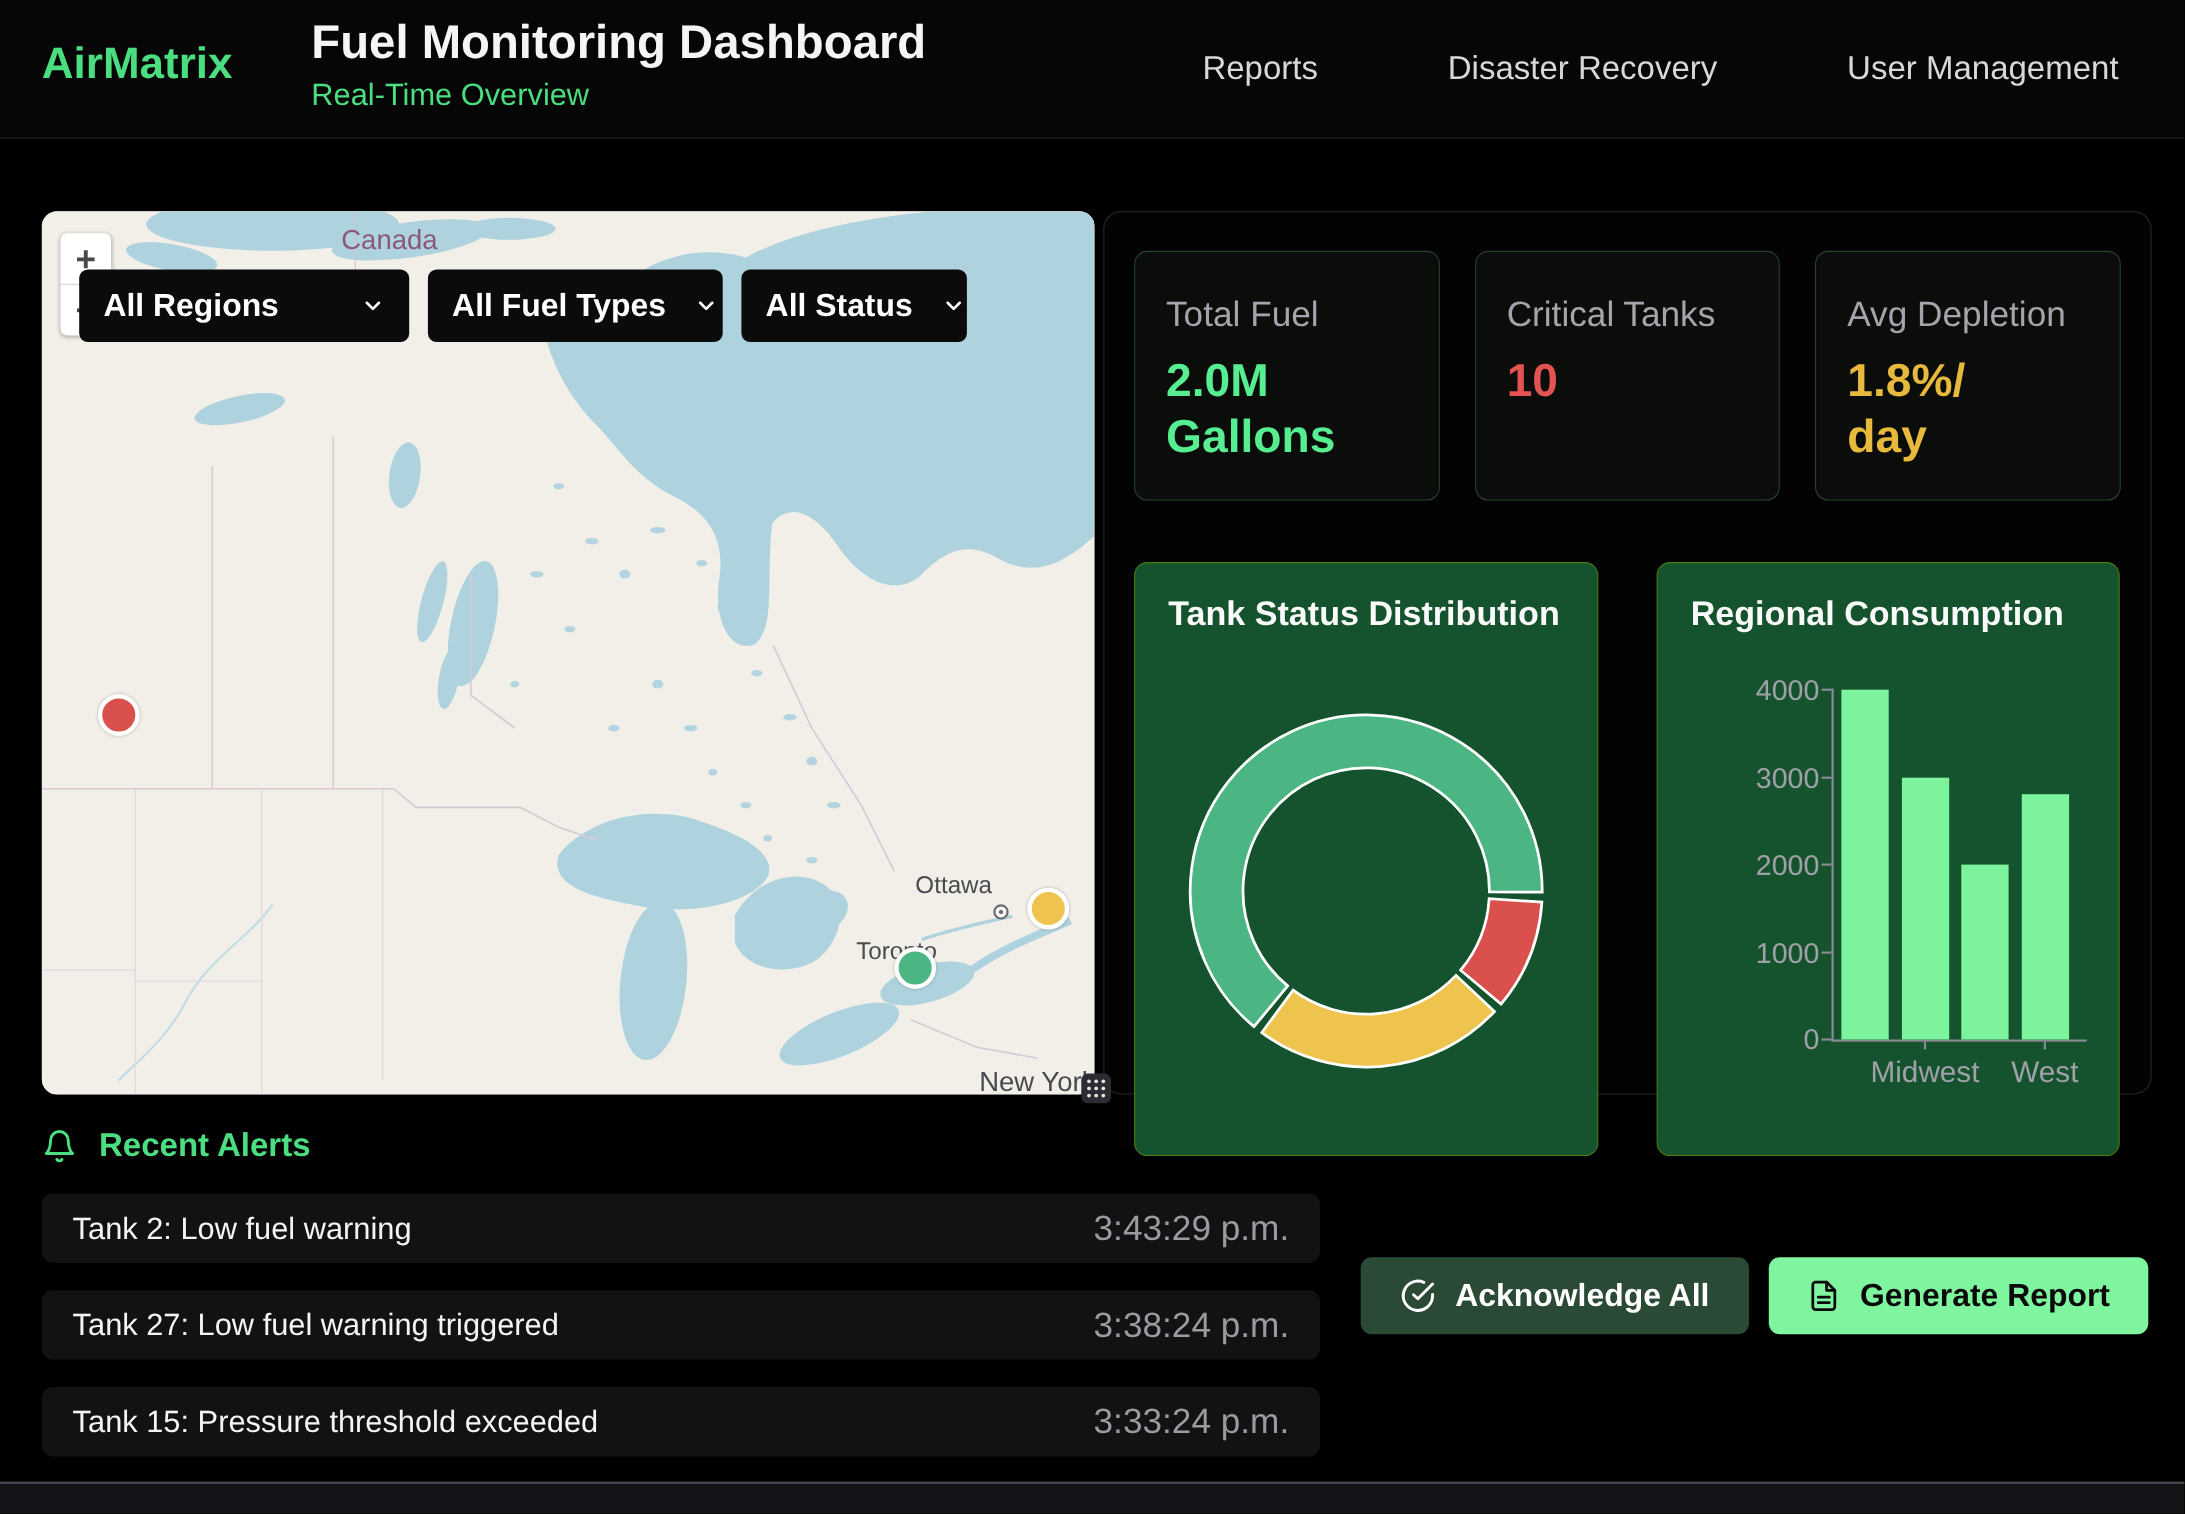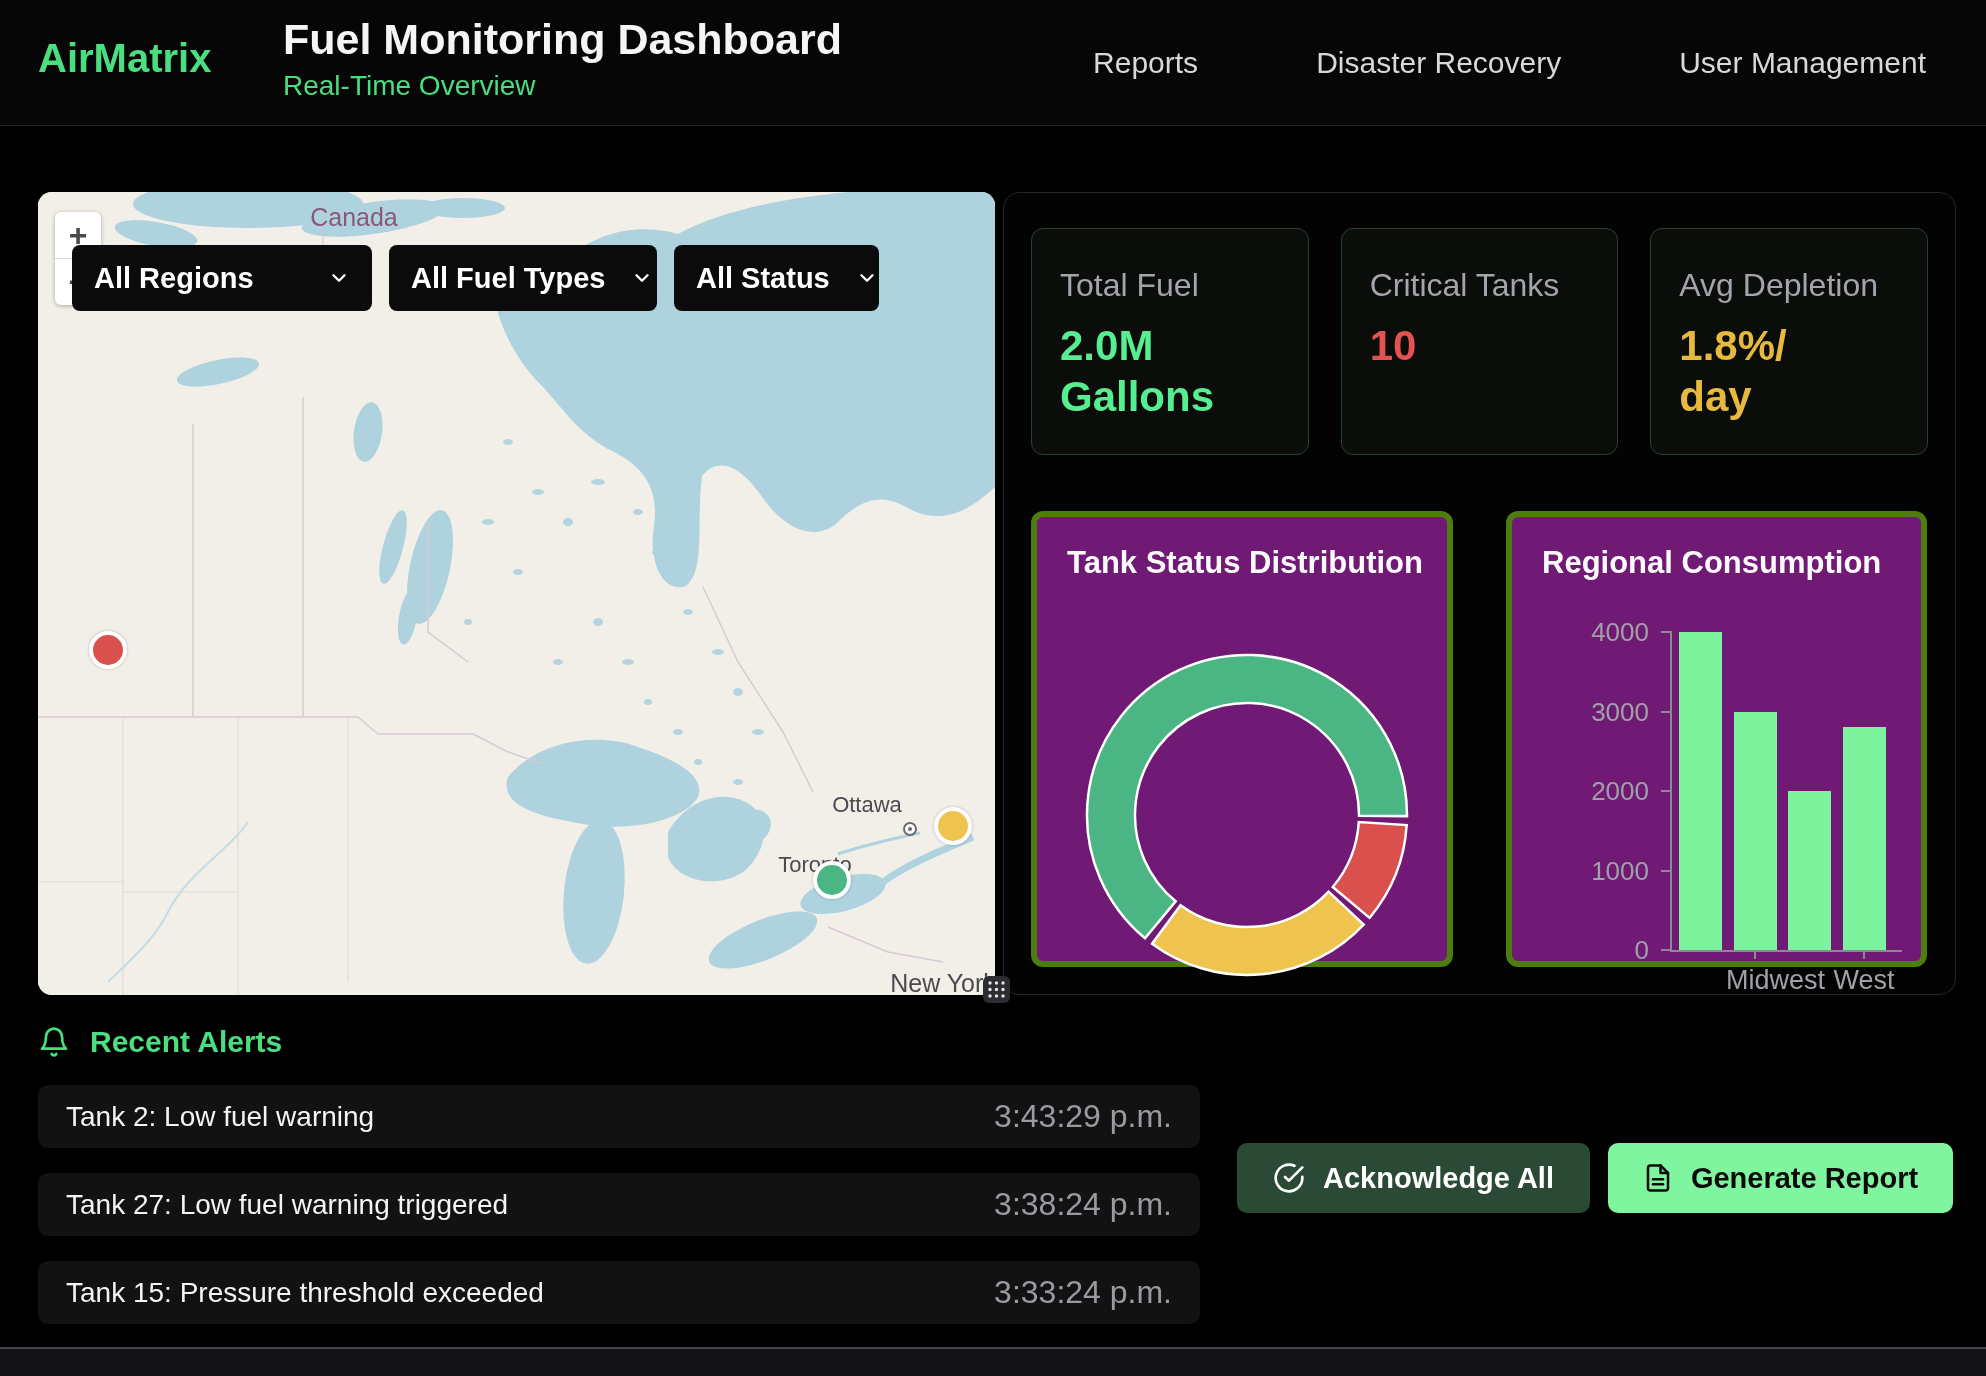--- a/index.html
+++ b/index.html
@@ -28,21 +28,21 @@
   .dd-regions{width:300px;} .dd-fuel{width:268px;} .dd-status{width:205px;}
   .tank-marker{position:absolute;width:30px;height:30px;border:4px solid #fff;border-radius:50%;transform:translate(-50%,-50%);box-shadow:0 0 3px rgba(0,0,0,.25);cursor:pointer;}
   .drag-handle{position:absolute;left:983px;top:976px;width:27px;height:27px;background:#2c2c32;border-radius:6px;z-index:3;display:flex;align-items:center;justify-content:center;cursor:grab;}
   
   .right-panel{position:absolute;left:1003px;top:192px;width:953px;height:803px;background:#030303;border:1px solid #27272b;border-radius:16px;box-sizing:border-box;}
   .stat-row{position:absolute;left:27px;top:35px;right:27px;display:flex;gap:32px;}
   .stat-card{flex:1;height:227px;background:#0b0d0b;border:1px solid #28422f;border-radius:12px;box-sizing:border-box;padding:38px 28px;}
   .stat-label{font-size:32px;color:#a4a4ac;margin-bottom:16px;}
   .stat-value{font-size:42px;font-weight:700;line-height:1.22;white-space:pre-line;}
   .v-green{color:#56ee90;} .v-red{color:#e25352;} .v-amber{color:#e7b93c;}
-  .chart-card{position:absolute;top:318px;height:456px;background:#701a75;border:6px solid #4d7c0f;border-radius:12px;box-sizing:border-box;}
+  .chart-card{position:absolute;top:318px;height:540px;background:#14532d;border:1px solid #4d7c0f;border-radius:12px;box-sizing:border-box;}
   .donut-card{left:27px;width:422px;}
   .bar-card{left:502px;width:421px;}
   .chart-title{position:absolute;left:30px;top:28px;font-size:31px;font-weight:700;color:#fafafa;}
   .donut-svg{position:absolute;left:0;top:0;}
   .bar-area{position:absolute;left:0;top:0;right:0;bottom:0;}
   .bar-axis{position:absolute;left:158px;top:114px;width:2px;height:321px;background:#8a8a92;}
   .bar-baseline{position:absolute;left:158px;top:433px;width:232px;height:2px;background:#8a8a92;}
   .ydash{position:absolute;left:149px;width:9px;height:2px;background:#8a8a92;}
   .ytick{position:absolute;right:272px;width:90px;text-align:right;font-size:26px;color:#a0a0a8;}
   .xdash{position:absolute;top:435px;width:2px;height:7px;background:#8a8a92;}
@@ -247,21 +247,21 @@
         <span class="ytick" style="top: 259px;">2000</span>
         <div class="ydash" style="top: 273px;"></div>
         <span class="ytick" style="top: 179.5px;">3000</span>
         <div class="ydash" style="top: 193.5px;"></div>
         <span class="ytick" style="top: 100px;">4000</span>
         <div class="ydash" style="top: 114px;"></div>
         <div class="bar" style="left: 167px; top: 115px; height: 318px; background: rgb(125, 243, 158);"></div>
         <div class="bar" style="left: 221.5px; top: 194.5px; height: 238.5px; background: rgb(125, 243, 158);"></div>
         <div class="bar" style="left: 276px; top: 274px; height: 159px; background: rgb(125, 243, 158);"></div>
         <div class="bar" style="left: 330.5px; top: 210.4px; height: 222.6px; background: rgb(125, 243, 158);"></div>
-        <span class="xtick" style="left: 173px; text-align: right;">Midwest</span>
+        <span class="xtick" style="left: 173px;">Midwest</span>
         <div class="xdash" style="left: 242px;"></div>
         <span class="xtick" style="left: 282px;">West</span>
         <div class="xdash" style="left: 351px;"></div>
       </div>
   </div>
 </div>
 
 <div class="alerts-header">
   <svg width="32" height="32" viewBox="0 0 24 24" fill="none" stroke="#4ade80" stroke-width="2" stroke-linecap="round" stroke-linejoin="round">
     <path d="M18 8A6 6 0 0 0 6 8c0 7-3 9-3 9h18s-3-2-3-9"></path>

